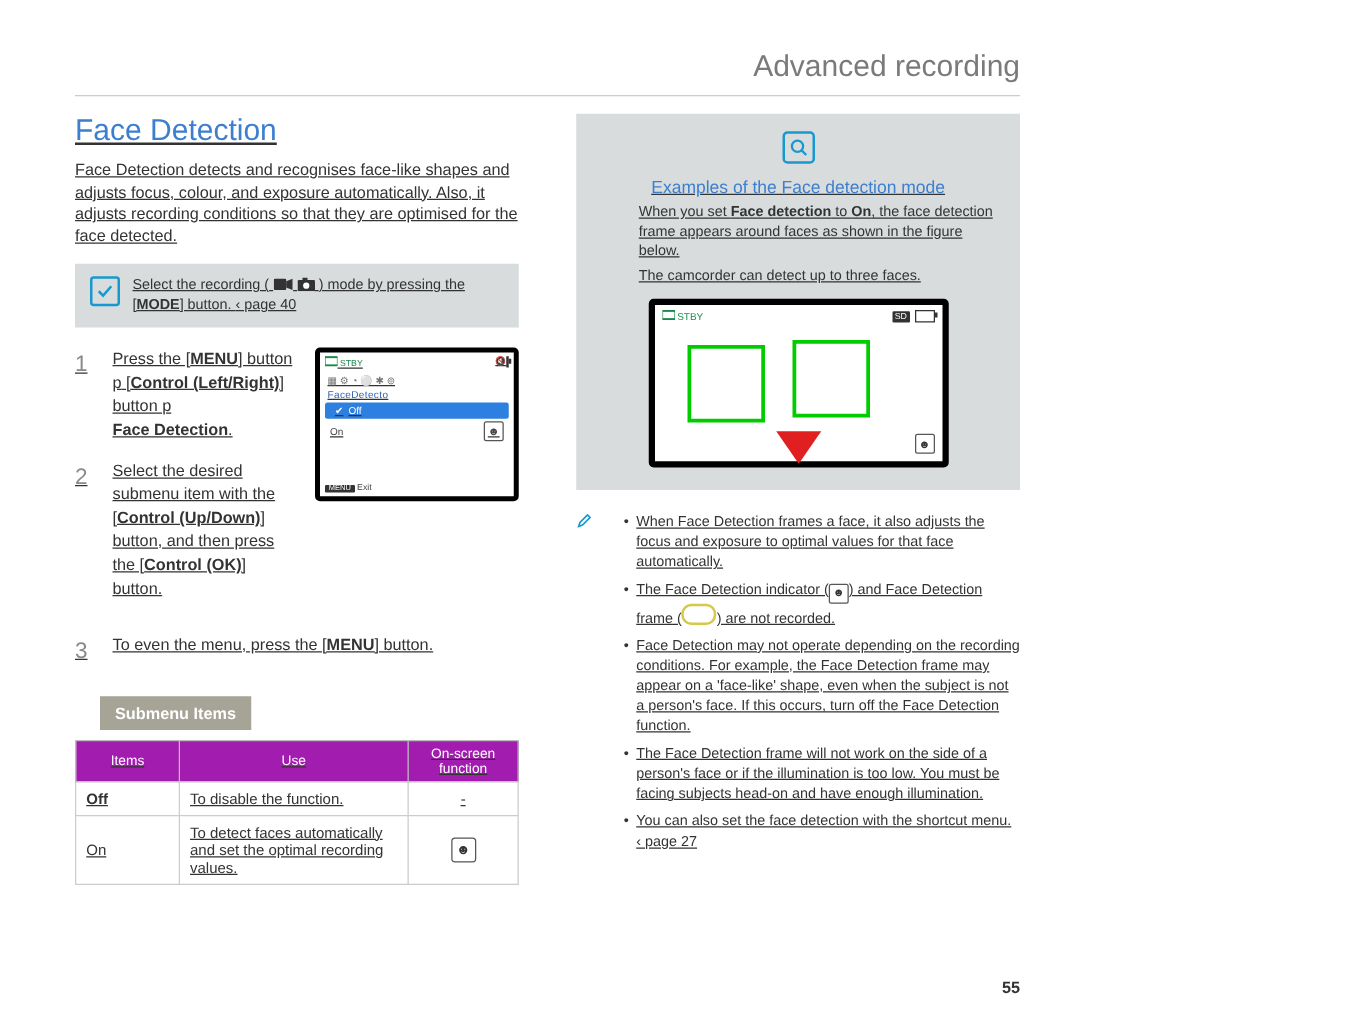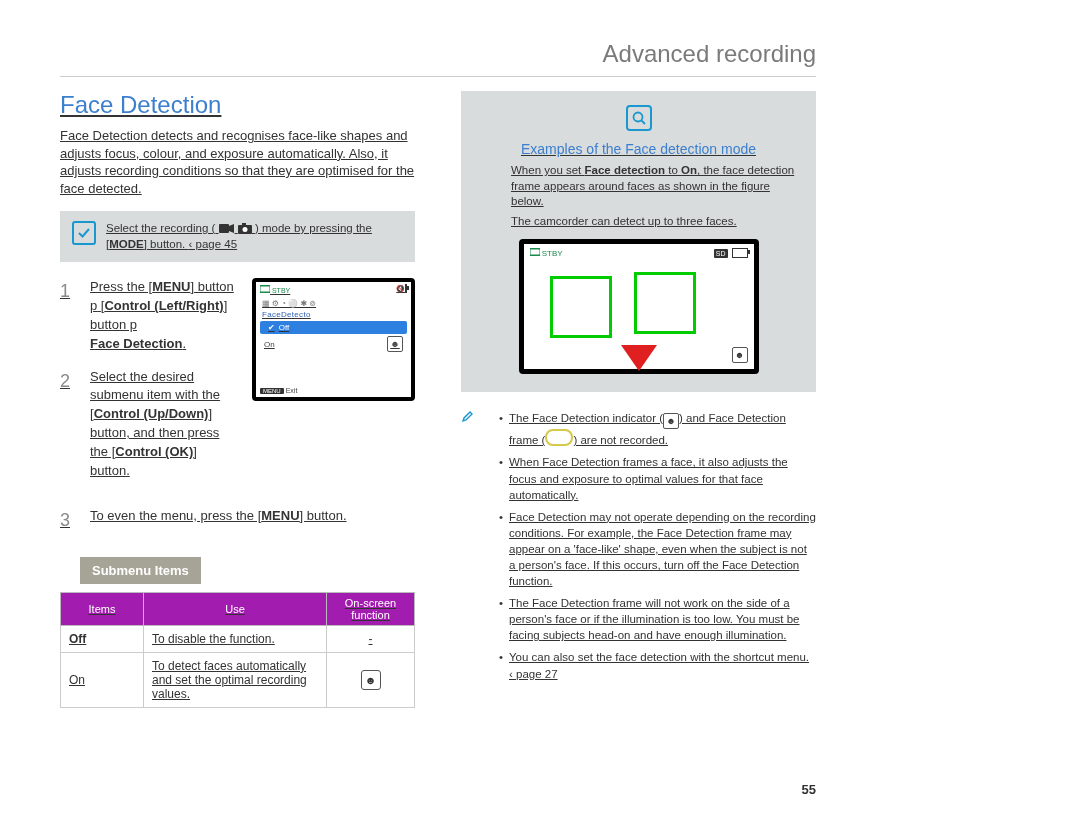--- a/index.html
+++ b/index.html
@@ -259,21 +259,21 @@
           <span>Select the recording (</span>
           <svg class="glyph" width="16" height="11" viewBox="0 0 16 11">
               <rect x="0" y="1" width="10" height="9" rx="1" fill="#333"></rect>
               <path d="M10 3 L15 1 L15 10 L10 8 Z" fill="#333"></path>
             </svg>
           <svg class="glyph" width="14" height="11" viewBox="0 0 14 11">
               <rect x="0" y="2" width="14" height="9" rx="1" fill="#333"></rect>
               <rect x="4" y="0" width="4" height="3" fill="#333"></rect>
               <circle cx="7" cy="6.5" r="2.5" fill="#fff"></circle>
             </svg>
-          <span>) mode by pressing the [</span><b>MODE</b><span>] button. </span><span>‹ page 45</span>
+          <span>) mode by pressing the [</span><b>MODE</b><span>] button. </span><span>‹ page 40</span>
         </div>
       </div>
 
       <div style="display:flex;gap:12px;">
         <ol class="steps" style="flex:1;">
           <li>
             <div class="step-body">
               <span>Press the [</span><b>MENU</b><span>] button p</span>
               <span>[</span><b>Control (Left/Right)</b><span>] button  p </span><br>
               <b>Face Detection</b><span>.</span>
@@ -388,24 +388,24 @@
       <div class="notes-list">
         <div class="row">
           <div class="icon-col">
             <span class="icon-sq" style="width:22px;height:22px;">
               <svg width="13" height="13" viewBox="0 0 13 13">
                   <path d="M2 11 L3 8 L9 2 L11 4 L5 10 Z" fill="none" stroke="#1998d0" stroke-width="1.4"></path>
                 </svg>
             </span>
           </div>
           <ul>
+            <li>When Face Detection frames a face, it also adjusts the focus and exposure to optimal values for that face automatically.</li>
             <li>
               <span>The Face Detection indicator (</span><span class="inline-fd">☻</span><span>) and Face Detection frame (</span><span class="inline-frame"></span><span>) are not recorded.</span>
             </li>
-            <li>When Face Detection frames a face, it also adjusts the focus and exposure to optimal values for that face automatically.</li>
             <li>Face Detection may not operate depending on the recording conditions. For example, the Face Detection frame may appear on a 'face-like' shape, even when the subject is not a person's face. If this occurs, turn off the Face Detection function.</li>
             <li>The Face Detection frame will not work on the side of a person's face or if the illumination is too low. You must be facing subjects  head-on  and have enough illumination.</li>
             <li>
               <span>You can also set the face detection with the shortcut menu.</span><br><span>‹ page 27</span>
             </li>
           </ul>
         </div>
       </div>
     </div>
   </div>

